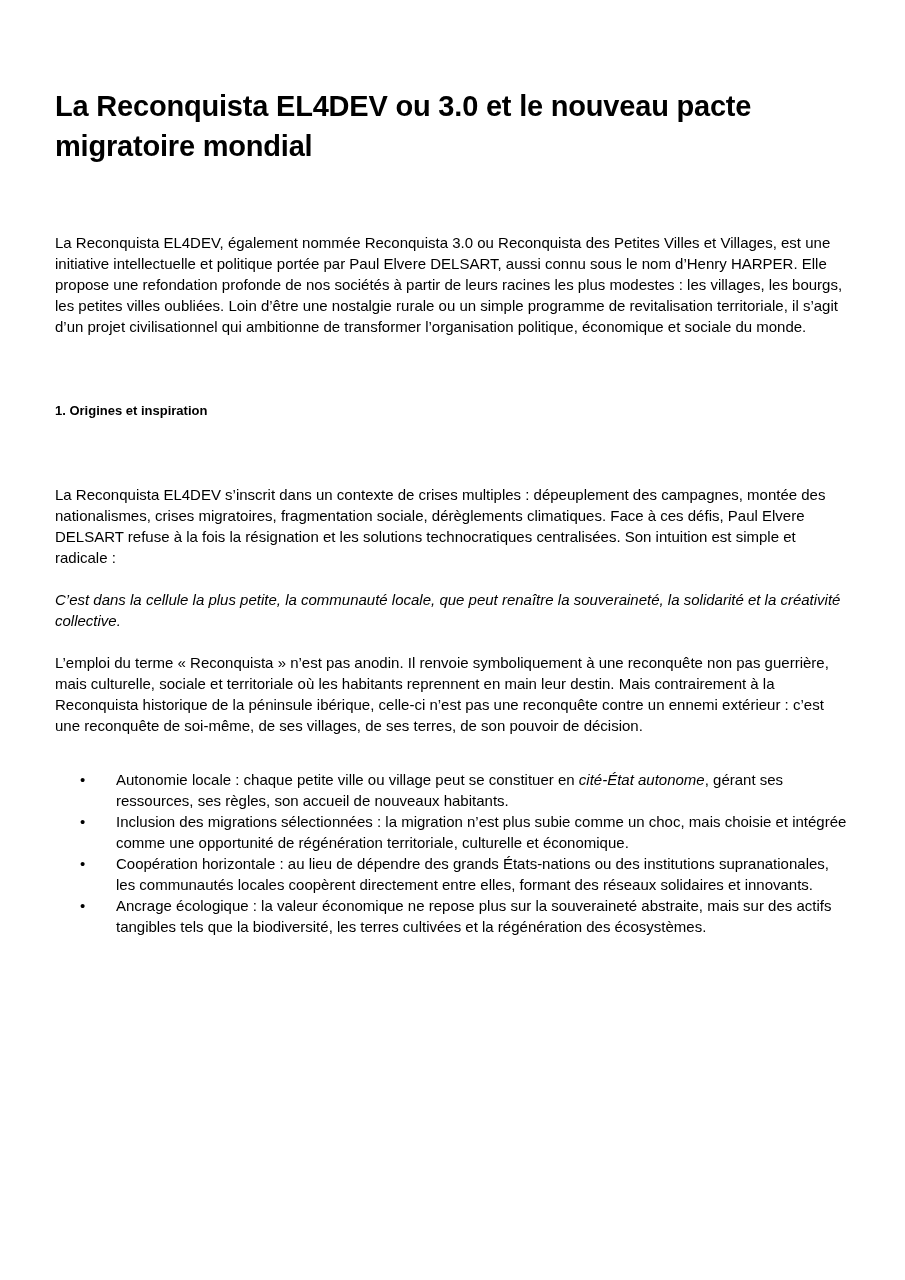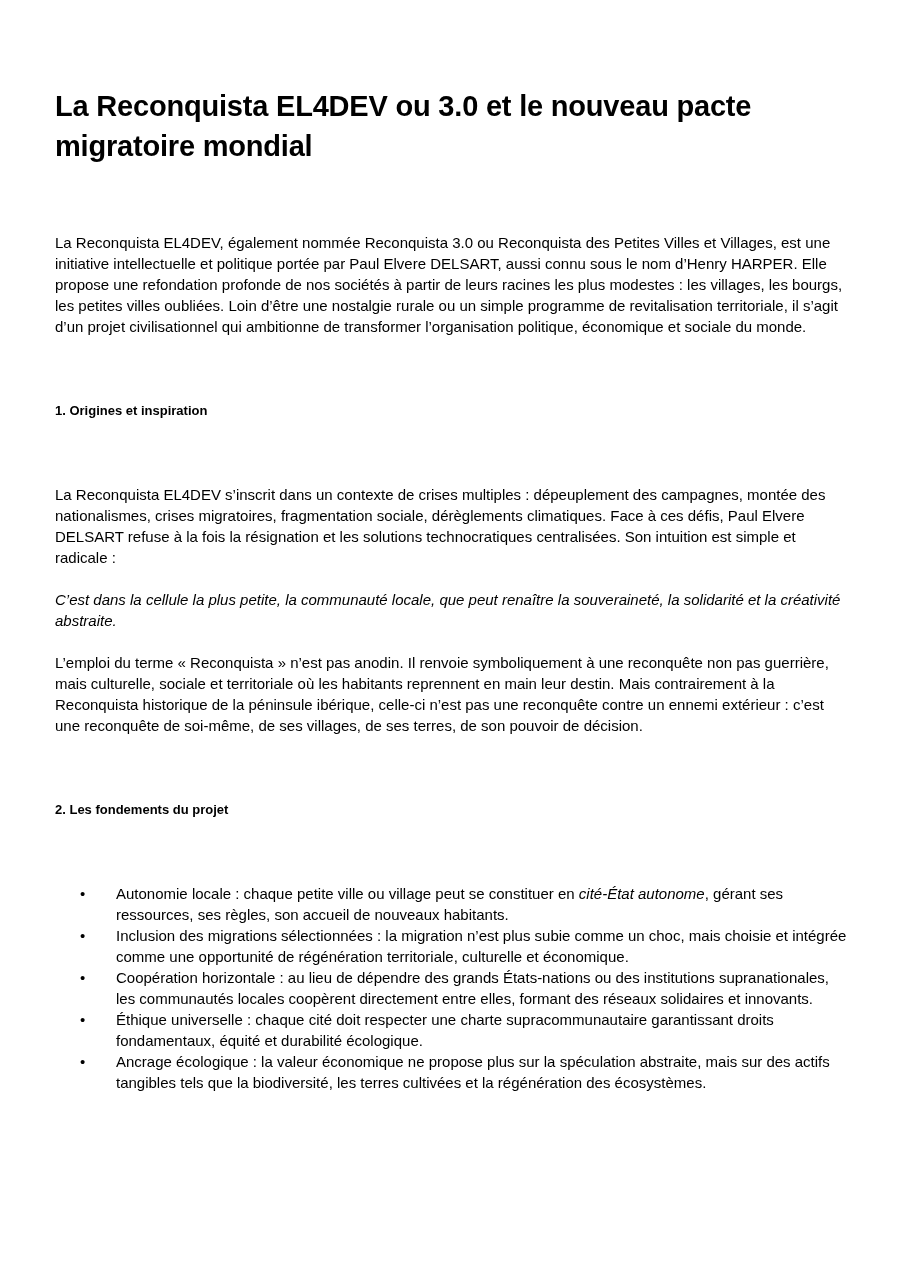--- a/index.html
+++ b/index.html
@@ -68,28 +68,26 @@
 <div class="page">
 
   <h1 class="doc-title">La Reconquista EL4DEV ou 3.0 et le nouveau pacte migratoire mondial</h1>
 
   <p class="doc-paragraph"><span>La Reconquista EL4DEV, également nommée </span><span class="bold-run">Reconquista 3.0</span><span> ou </span><span class="bold-run">Reconquista des Petites Villes et Villages</span><span>, est une initiative intellectuelle et politique portée par Paul Elvere DELSART, aussi connu sous le nom d’Henry HARPER. Elle propose une refondation profonde de nos sociétés à partir de leurs racines les plus modestes : les villages, les bourgs, les petites villes oubliées. Loin d’être une nostalgie rurale ou un simple programme de revitalisation territoriale, il s’agit d’un projet civilisationnel qui ambitionne de transformer l’organisation politique, économique et sociale du monde.</span></p>
 
   <h2 class="doc-heading">1. Origines et inspiration</h2>
 
   <p class="doc-paragraph"><span>La Reconquista EL4DEV s’inscrit dans un contexte de </span><span class="bold-run">crises multiples</span><span> : dépeuplement des campagnes, montée des nationalismes, crises migratoires, fragmentation sociale, dérèglements climatiques. Face à ces défis, Paul Elvere DELSART refuse à la fois la résignation et les solutions technocratiques centralisées. Son intuition est simple et radicale :</span></p>
 
-  <p class="doc-quote">C’est dans la cellule la plus petite, la communauté locale, que peut renaître la souveraineté, la solidarité et la créativité abstraite.</p>
+  <p class="doc-quote">C’est dans la cellule la plus petite, la communauté locale, que peut renaître la souveraineté, la solidarité et la créativité collective.</p>
 
   <p class="doc-paragraph"><span>L’emploi du terme « Reconquista » n’est pas anodin. Il renvoie symboliquement à une reconquête non pas guerrière, mais </span><span class="bold-run">culturelle, sociale et territoriale</span><span> où les habitants reprennent en main leur destin. Mais contrairement à la Reconquista historique de la péninsule ibérique, celle-ci n’est pas une reconquête contre un ennemi extérieur : c’est une reconquête </span><span class="bold-run">de soi-même, de ses villages, de ses terres, de son pouvoir de décision</span><span>.</span></p>
 
-  <h2 class="doc-heading">2. Les fondements du projet</h2>
 
 
   <ul class="doc-list">
     <li class="doc-list-item"><span class="bold-run">Autonomie locale</span><span> : chaque petite ville ou village peut se constituer en </span><span class="italic-run">cité-État autonome</span><span>, gérant ses ressources, ses règles, son accueil de nouveaux habitants.</span></li>
     <li class="doc-list-item"><span class="bold-run">Inclusion des migrations sélectionnées</span><span> : la migration n’est plus subie comme un choc, mais choisie et intégrée comme une opportunité de régénération territoriale, culturelle et économique.</span><span class="italic-run"></span><span></span></li>
     <li class="doc-list-item"><span class="bold-run">Coopération horizontale</span><span> : au lieu de dépendre des grands États-nations ou des institutions supranationales, les communautés locales coopèrent directement entre elles, formant des réseaux solidaires et innovants.</span><span class="italic-run"></span><span></span></li>
-    <li class="doc-list-item"><span class="bold-run">Éthique universelle</span><span> : chaque cité doit respecter une charte supracommunautaire garantissant droits fondamentaux, équité et durabilité écologique.</span><span class="italic-run"></span><span></span></li>
-    <li class="doc-list-item"><span class="bold-run">Ancrage écologique</span><span> : la valeur économique ne propose plus sur la spéculation abstraite, mais sur des actifs tangibles tels que la biodiversité, les terres cultivées et la régénération des écosystèmes.</span><span class="italic-run"></span><span></span></li>
+    <li class="doc-list-item"><span class="bold-run">Ancrage écologique</span><span> : la valeur économique ne repose plus sur la souveraineté abstraite, mais sur des actifs tangibles tels que la biodiversité, les terres cultivées et la régénération des écosystèmes.</span><span class="italic-run"></span><span></span></li>
   </ul>
 
 </div>
 
 </body></html>

